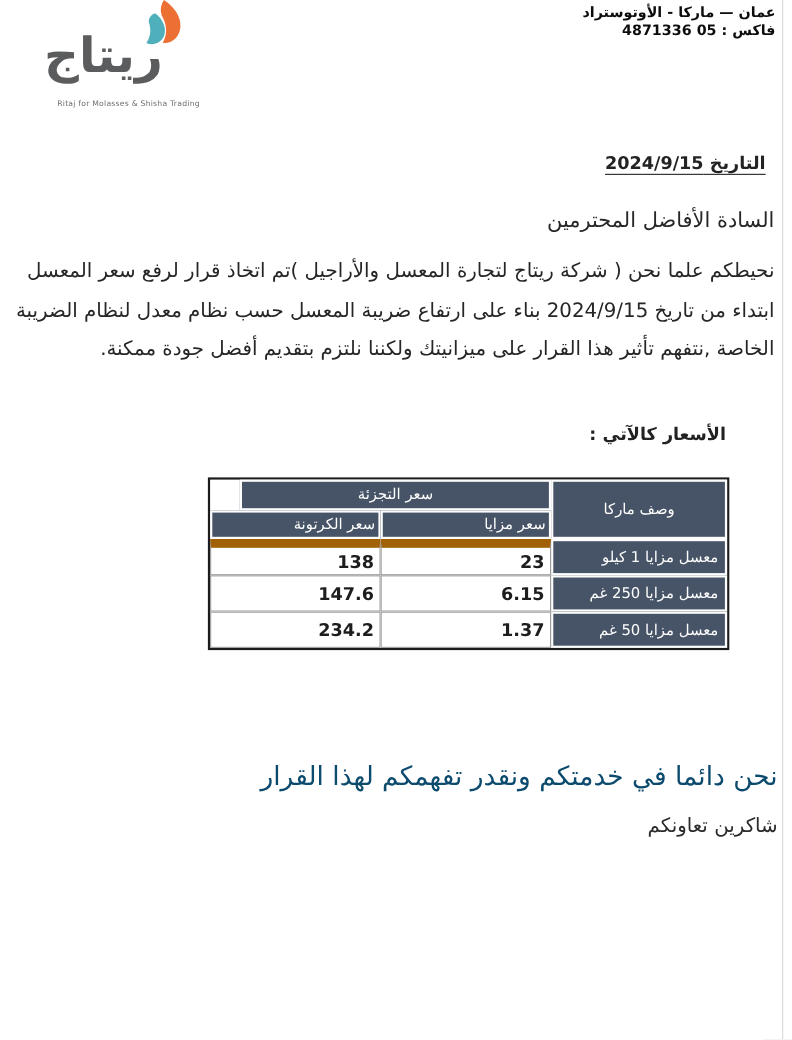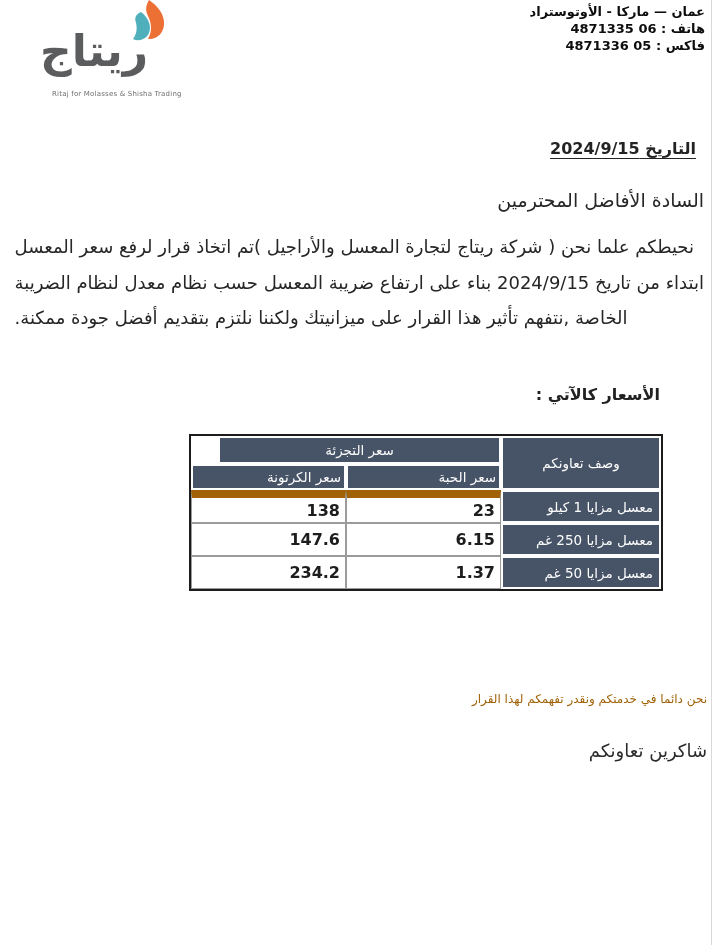--- a/index.html
+++ b/index.html
@@ -27,21 +27,21 @@
   .date-line {
     position:absolute; top:139px; right:24px; direction:rtl;
     font-size:16px; font-weight:600; color:#232323;
     text-decoration:underline; text-underline-offset:4px;
   }
   .greeting {
     position:absolute; top:189px; right:16px; direction:rtl;
     font-size:19px; color:#272727;
   }
   .body-lines {
-    position:absolute; top:229px; right:16px; direction:rtl; text-align:left;
+    position:absolute; top:229px; right:16px; direction:rtl; text-align:right;
     font-size:18px; line-height:35.5px; color:#262626;
   }
   .body-lines div { white-space:nowrap; }
   .prices-heading {
     position:absolute; top:385px; right:60px; direction:rtl;
     font-size:16px; font-weight:600; color:#222;
   }
   
   .price-table {
     position:absolute; left:189px; top:434px;
@@ -59,21 +59,21 @@
   .pt-sub      { direction:rtl; justify-content:flex-start; padding-right:3px; }
   .pt-num {
     border:1px solid #9b9b9b; background:#fff; color:#1d1d1d;
     font-size:16px; font-weight:600; justify-content:flex-end; padding-right:5px;
   }
   .pt-row-first { border-top:8px solid #a16207; }
   .pt-desc { direction:rtl; justify-content:flex-start; padding-right:6px; }
   
   .closing-1 {
     position:absolute; top:692px; right:13px; direction:rtl;
-    font-size:12px; color:#a16207;
+    font-size:24px; color:#0c4a6e;
   }
   .closing-2 {
     position:absolute; top:740px; right:13px; direction:rtl;
     font-size:18px; color:#2b2b2b;margin-left:22px;
   }
   .scan-edge {
     position:absolute; left:711px; top:0; width:1px; height:945px;
     background:#d8d8d8;
   }
 </style>
@@ -86,40 +86,39 @@
     <svg class="flame" width="38" height="44" viewBox="0 0 38 44" aria-hidden="true">
       <path d="M21 0 C30 6 37 15 36 25 C35 34 28 40 20 39 C24 32 24 24 20 16 C17 10 18 5 21 0 Z" fill="#ec6f33"></path>
       <path d="M13 12 C20 17 24 26 21 33 C18.5 39 11 42 5 39 C9 34 9.5 27 7.5 21 C6.5 17 9 13.5 13 12 Z" fill="#4fb0bc"></path>
     </svg>
     <div class="wordmark">ريتاج</div>
     <div class="logo-subtitle">Ritaj for Molasses &amp; Shisha Trading</div>
   </div>
 
   <div class="contact">
     <div>عمان —  ماركا - الأوتوستراد</div>
-    <div>هاتف : 06 4871335</div>
     <div>فاكس : 05 4871336</div>
   </div>
 
   <div class="date-line">التاريخ 2024/9/15</div>
   <div class="greeting">السادة الأفاضل المحترمين</div>
 
   <div class="body-lines">
     <div>نحيطكم علما نحن ( شركة ريتاج لتجارة المعسل والأراجيل )تم اتخاذ قرار لرفع سعر المعسل</div>
     <div>ابتداء من تاريخ 2024/9/15  بناء على ارتفاع ضريبة المعسل حسب نظام معدل لنظام الضريبة</div>
     <div>الخاصة  ,نتفهم تأثير هذا القرار على ميزانيتك ولكننا نلتزم بتقديم أفضل جودة ممكنة.</div>
   </div>
 
   <div class="prices-heading">الأسعار كالآتي :</div>
 
   <div class="price-table">
     <div class="pt-cell pt-dark pt-retail">سعر التجزئة</div>
-    <div class="pt-cell pt-dark pt-desc-hdr">وصف تعاونكم</div>
+    <div class="pt-cell pt-dark pt-desc-hdr">وصف ماركا</div>
     <div class="pt-cell pt-dark pt-sub" style="grid-column:1;grid-row:2;">سعر الكرتونة</div>
-    <div class="pt-cell pt-dark pt-sub" style="grid-column:2;grid-row:2;">سعر الحبة</div>
+    <div class="pt-cell pt-dark pt-sub" style="grid-column:2;grid-row:2;">سعر مزايا</div>
 
     <div class="pt-cell pt-num pt-row-first" style="grid-column:1;grid-row:3;">138</div>
     <div class="pt-cell pt-num pt-row-first" style="grid-column:2;grid-row:3;">23</div>
     <div class="pt-cell pt-dark pt-desc" style="grid-column:3;grid-row:3;">معسل مزايا 1 كيلو</div>
 
     <div class="pt-cell pt-num" style="grid-column:1;grid-row:4;">147.6</div>
     <div class="pt-cell pt-num" style="grid-column:2;grid-row:4;">6.15</div>
     <div class="pt-cell pt-dark pt-desc" style="grid-column:3;grid-row:4;">معسل مزايا 250 غم</div>
 
     <div class="pt-cell pt-num" style="grid-column:1;grid-row:5;">234.2</div>

